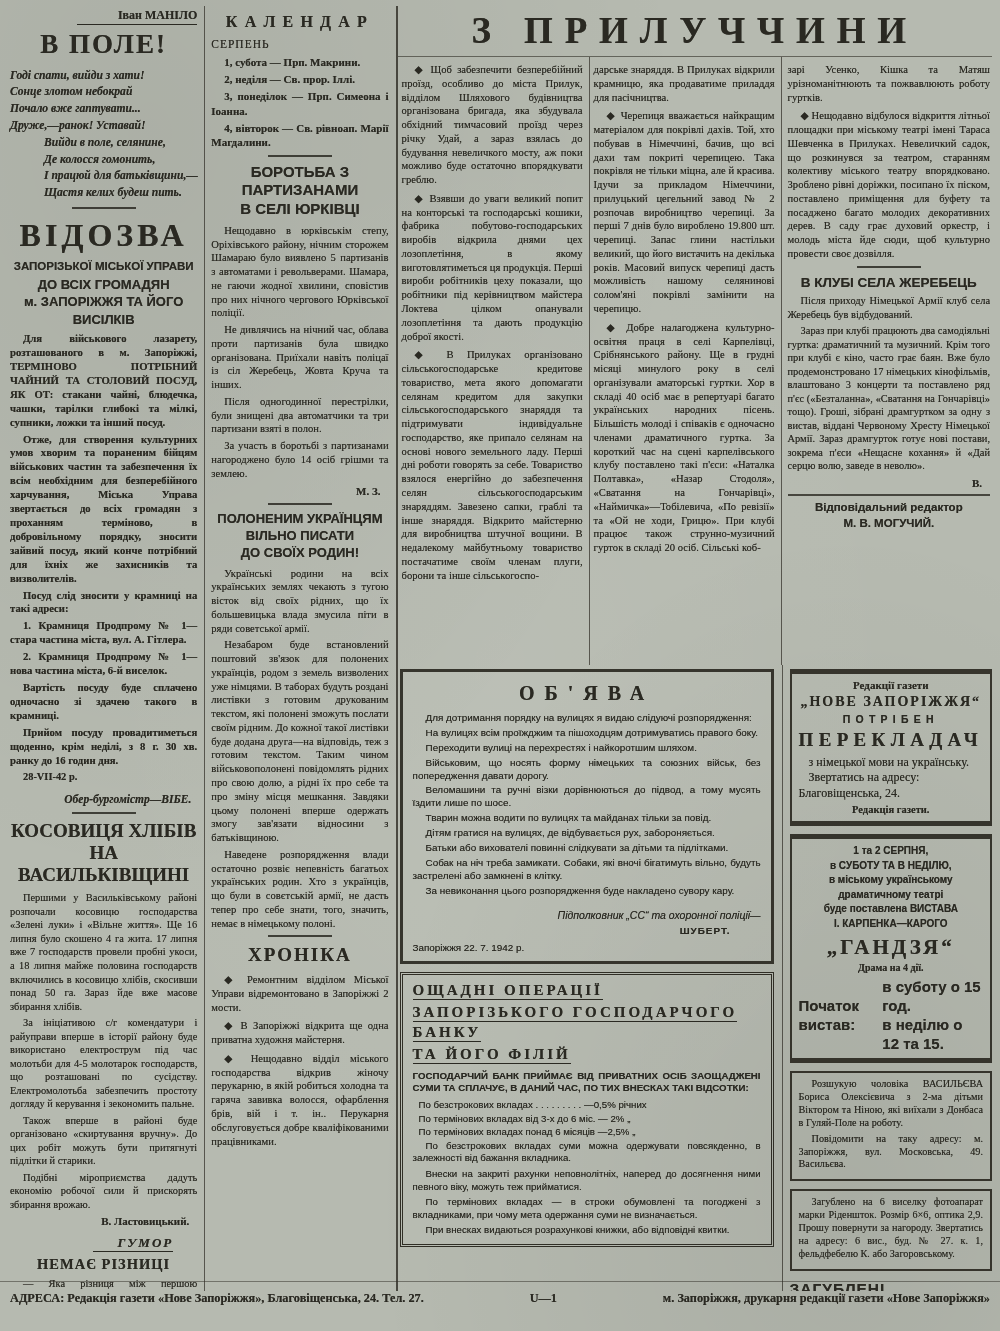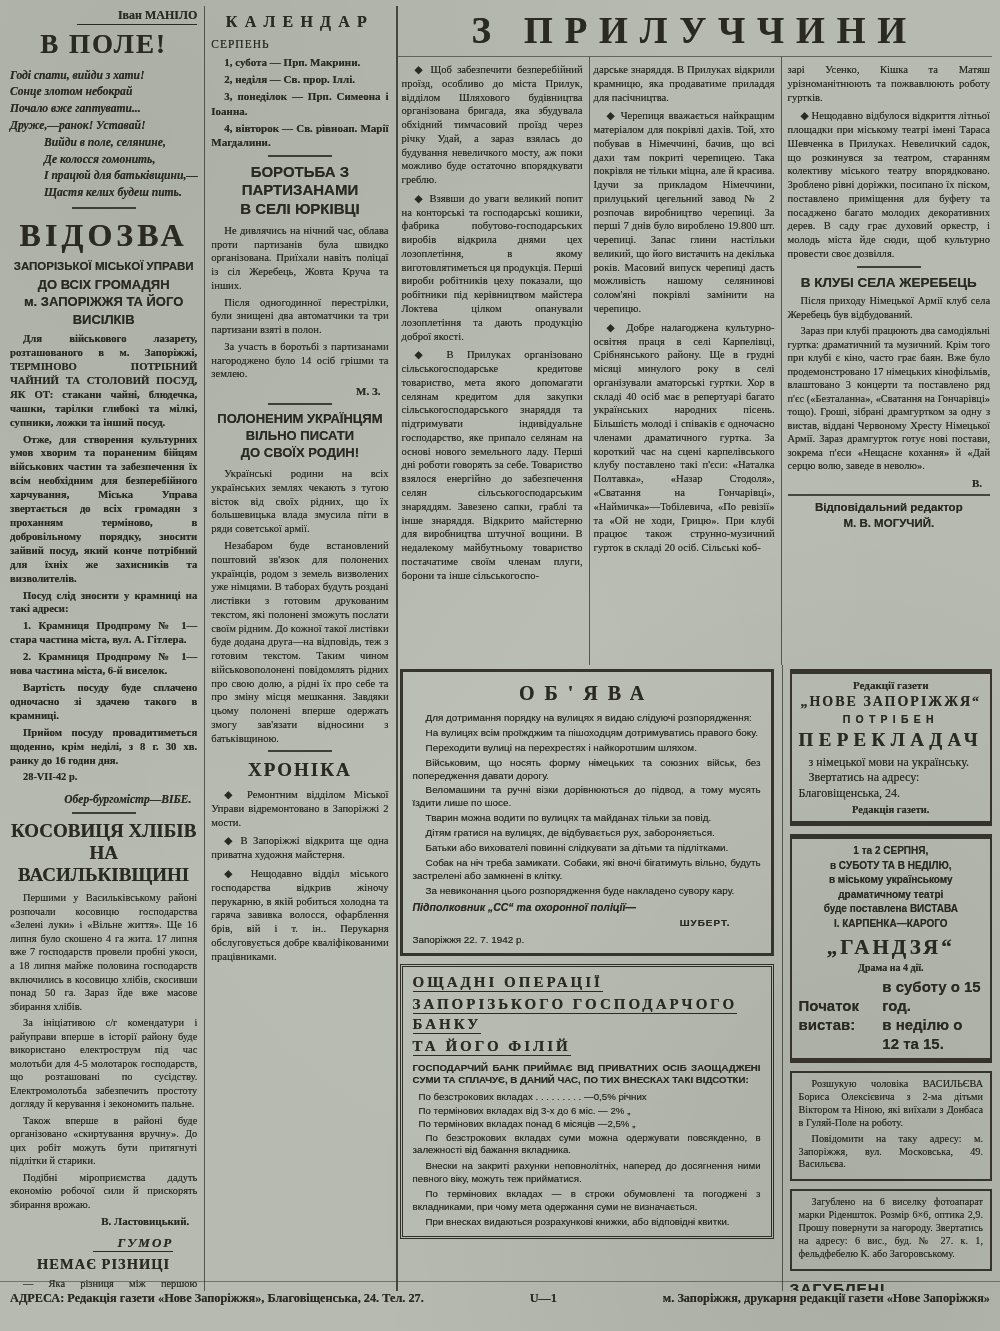--- a/index.html
+++ b/index.html
@@ -54,21 +54,21 @@
   .t-sans-sm{font-family:"Liberation Sans",sans-serif;font-weight:bold;text-align:center;font-size:13px;line-height:1.3;margin:2px 0 5px;}
   .t-khr{font-size:19px;font-weight:bold;text-align:center;letter-spacing:2px;margin:2px 0 5px;}
   .c2-body p,.newsitem{font-size:10.6px;}
   .newsitem{margin-bottom:5px;}
   .t-klub{font-family:"Liberation Sans",sans-serif;font-weight:bold;text-align:center;font-size:13.5px;margin:4px 0 3px;}
   .editor{border-top:2px solid rgba(42,41,34,0.8);margin-top:4px;padding-top:4px;text-align:center;font-family:"Liberation Sans",sans-serif;font-weight:bold;font-size:11.5px;line-height:1.35;}
   .box{border:3px solid rgba(40,38,30,0.9);background:rgba(255,255,255,0.03);}
   .objava{padding:6px 10px 4px;font-family:"Liberation Sans",sans-serif;font-size:9.9px;line-height:1.3;margin-bottom:8px;}
   .objava .t{font-family:"Liberation Serif",serif;font-size:20px;font-weight:bold;text-align:center;letter-spacing:0.5em;margin:2px 0 6px;}
   .objava p{margin-bottom:2px;}
-  .objava .signer{text-align:left;font-style:italic;font-weight:bold;font-size:10.5px;margin-top:4px;}
+  .objava .signer{text-align:right;font-style:italic;font-weight:normal;font-size:10.5px;margin-top:12px;}
   .objava .signer2{text-align:right;font-weight:bold;letter-spacing:1px;margin:2px 30px 4px 0;}
   .objava .place{text-indent:0;}
   .bank{border:3px double rgba(40,38,30,0.95);padding:6px 10px 4px;font-family:"Liberation Sans",sans-serif;font-size:9.7px;line-height:1.3;}
   .bank .tl{font-family:"Liberation Serif",serif;font-weight:bold;letter-spacing:3px;font-size:15px;margin-bottom:3px;}
   .bank .tl span{border-bottom:1.5px solid #2a2922;padding-bottom:1px;}
   .bank .intro{font-weight:bold;margin:5px 0 4px;text-indent:0;}
   .bank .rate{text-indent:6px;margin-bottom:1px;}
   .adbox{border:2px solid rgba(40,38,30,0.9);margin-bottom:8px;padding:5px 7px;text-align:center;}
   .adbox.heavy{border-top:5px solid rgba(40,38,30,0.9);border-bottom:5px solid rgba(40,38,30,0.9);}
   .ad-l1{font-size:11px;font-weight:bold;}
@@ -156,35 +156,37 @@
         <p class="cal-e">3, понеділок — Прп. Симеона і Іоанна.</p>
         <p class="cal-e">4, вівторок — Св. рівноап. Марії Магдалини.</p>
       </div>
       <div class="hr"></div>
 
       <div class="t-sans">
         <div>БОРОТЬБА З ПАРТИЗАНАМИ</div>
         <div>В СЕЛІ ЮРКІВЦІ</div>
       </div>
       <div class="c2-body">
+        <p>Нещодавно в юрківськім степу, Оріхівського району, нічним сторожем Шамараю було виявлено 5 партизанів з автоматами і револьверами. Шамара, не гаючи жодної хвилини, сповістив про них нічного чергового Юрківської поліції.</p>
         <p>Не дивлячись на нічний час, облава проти партизанів була швидко організована. Приїхали навіть поліцаї із сіл Жеребець, Жовта Круча та інших.</p>
         <p>Після одногодинної перестрілки, були знищені два автоматчики та три партизани взяті в полон.</p>
         <p>За участь в боротьбі з партизанами нагороджено було 14 осіб грішми та землею.</p>
       </div>
       <div class="sig2">М. З.</div>
       <div class="hr"></div>
 
       <div class="t-sans-sm">
         <div>ПОЛОНЕНИМ УКРАЇНЦЯМ</div>
         <div>ВІЛЬНО ПИСАТИ</div>
         <div>ДО СВОЇХ РОДИН!</div>
       </div>
       <div class="c2-body">
         <p>Українські родини на всіх українських землях чекають з тугою вісток від своїх рідних, що їх большевицька влада змусила піти в ряди советської армії.</p>
         <p>Незабаром буде встановлений поштовий зв'язок для полонених українців, родом з земель визволених уже німцями. В таборах будуть роздані листівки з готовим друкованим текстом, які полонені зможуть послати своїм рідним. До кожної такої листівки буде додана друга—на відповідь, теж з готовим текстом. Таким чином військовополонені повідомлять рідних про свою долю, а рідні їх про себе та про зміну місця мешкання. Завдяки цьому полонені вперше одержать змогу зав'язати відносини з батьківщиною.</p>
+        <p>Наведене розпорядження влади остаточно розвіє непевність багатьох українських родин. Хто з українців, що були в совєтській армії, не дасть тепер про себе знати, того, значить, немає в німецькому полоні.</p>
       </div>
       <div class="hr"></div>
 
       <div class="t-khr">ХРОНІКА</div>
       <div class="c2-body">
         <p class="newsitem">◆ Ремонтним відділом Міської Управи відремонтовано в Запоріжжі 2 мости.</p>
         <p class="newsitem">◆ В Запоріжжі відкрита ще одна приватна художня майстерня.</p>
         <p class="newsitem">◆ Нещодавно відділ міського господарства відкрив жіночу перукарню, в якій робиться холодна та гаряча завивка волосся, офарблення брів, вій і т. ін.. Перукарня обслуговується добре кваліфікованими працівниками.</p>
       </div>
     </div>

